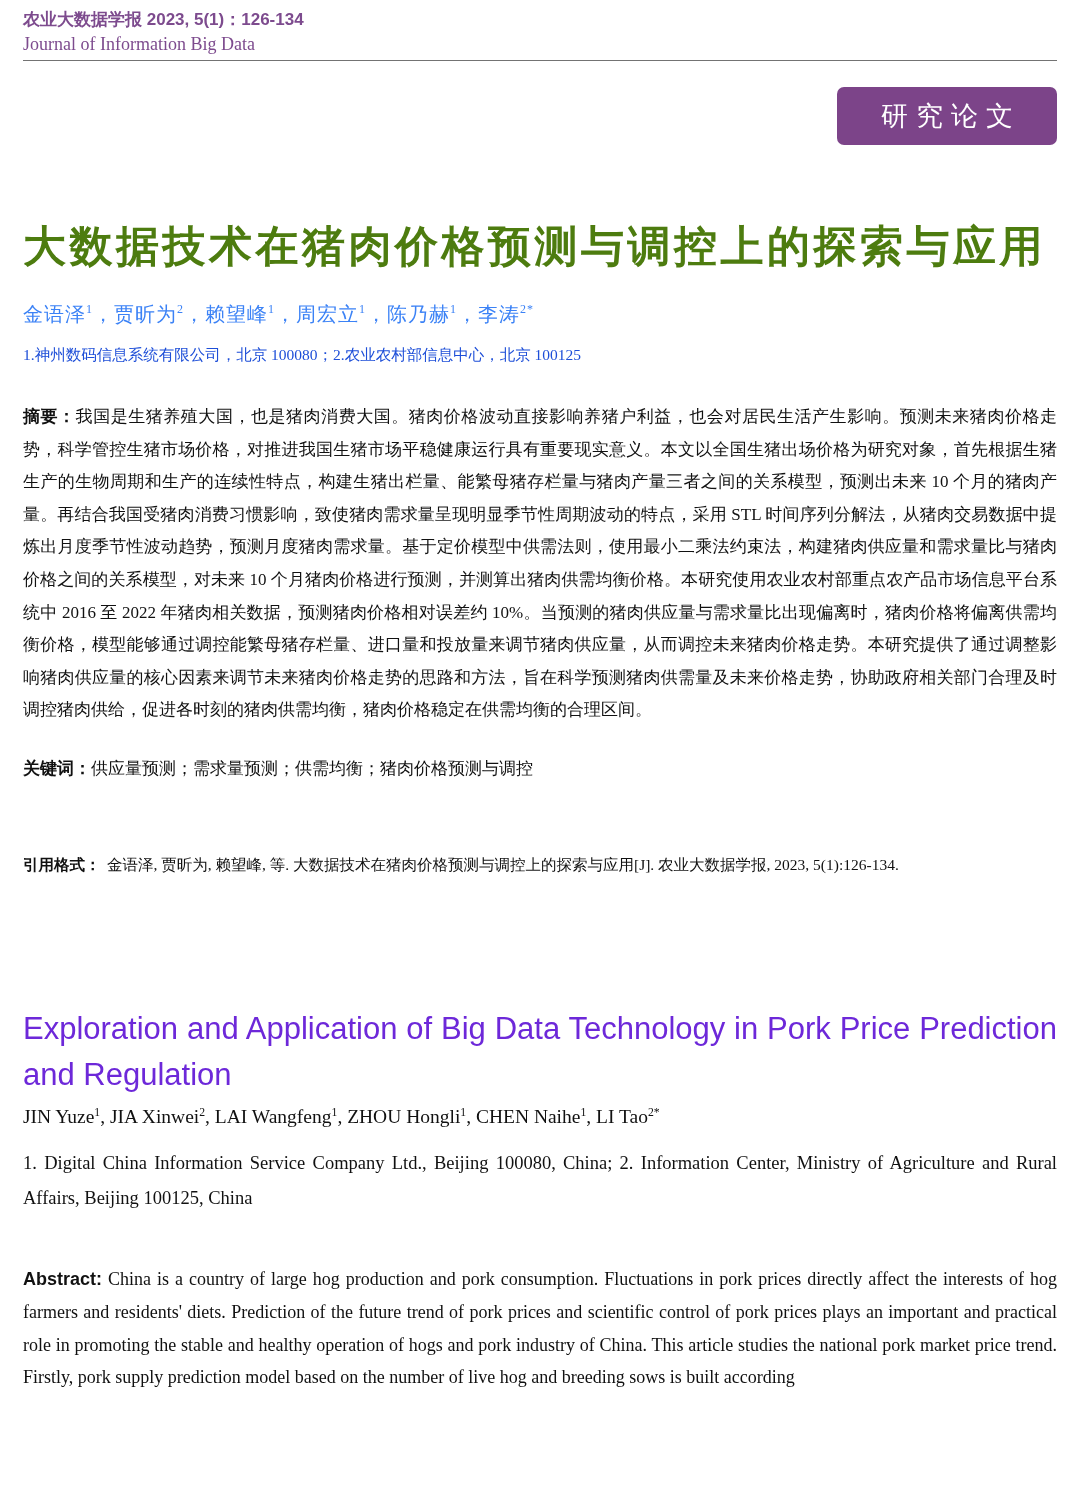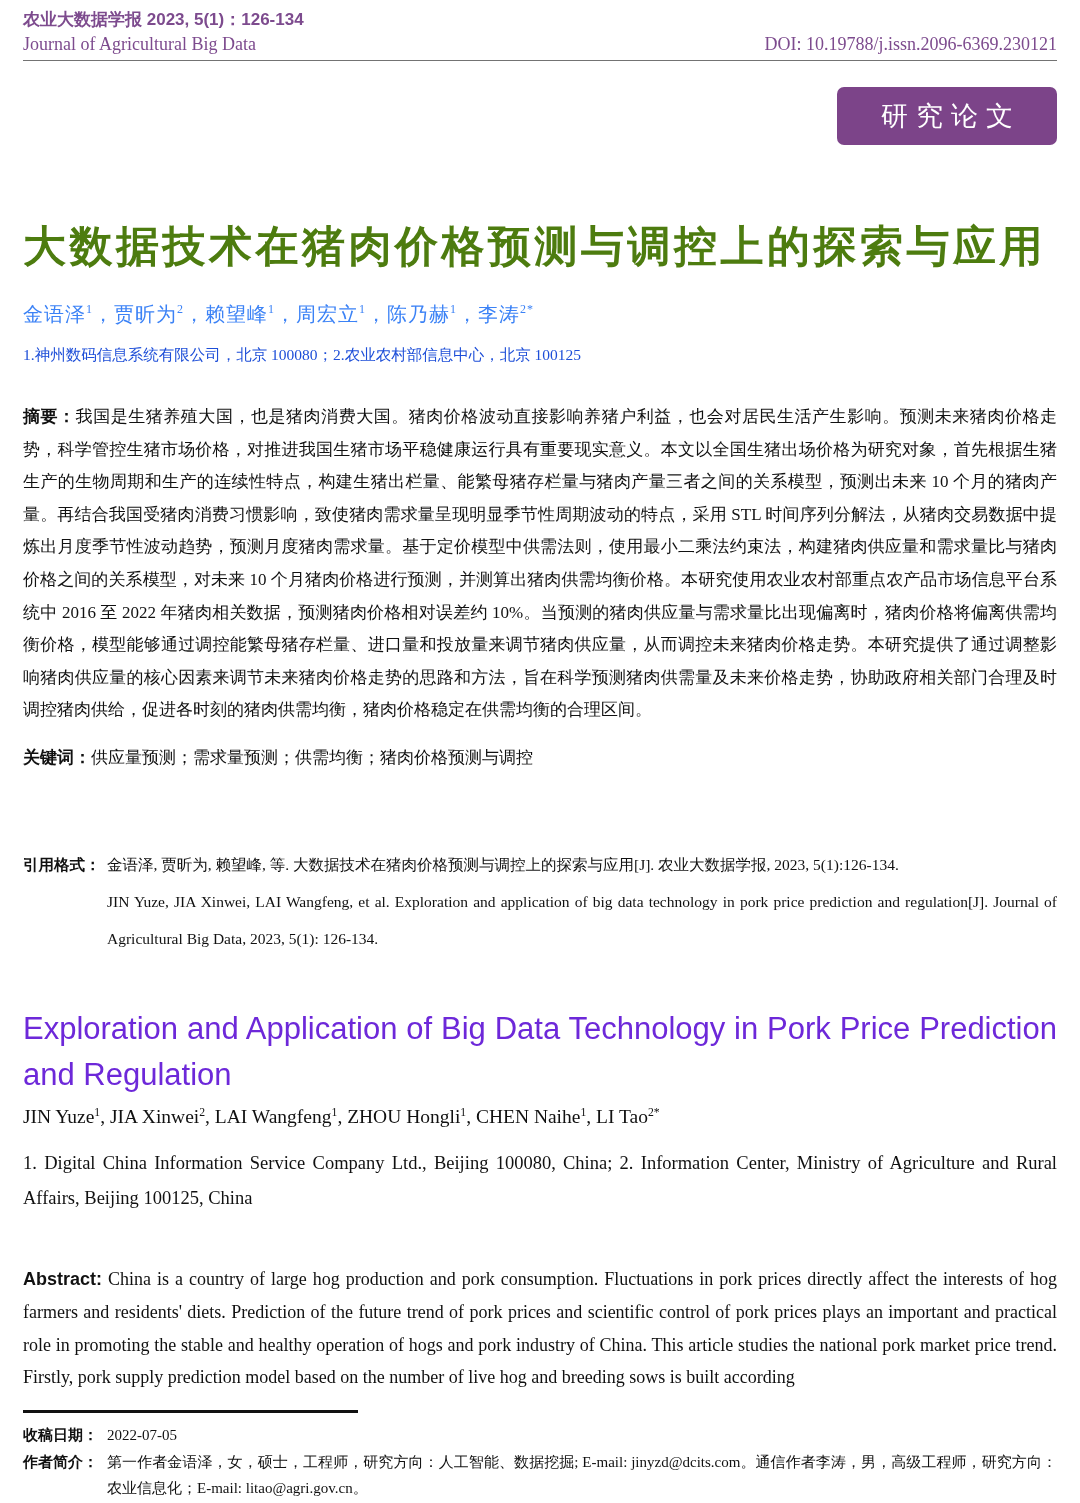--- a/index.html
+++ b/index.html
@@ -60,21 +60,21 @@
 
   
   .abstract-zh {
     position: absolute; top: 401px; left: 23px; right: 23px;
     font-size: 17px; line-height: 32.6px;
     text-align: justify; text-justify: inter-ideograph;
   }
   .abstract-zh .lbl, .kw .lbl {
     font-family: "Liberation Sans", sans-serif; font-weight: bold;
   }
-  .kw { margin-top: 15px; text-align: left; }
+  .kw { margin-top: 26px; text-align: left; }
 
   
   .citation {
     position: absolute; top: 846px; left: 23px; right: 23px;
     display: flex; font-size: 15.5px; line-height: 37px;
   }
   .citation .lbl {
     flex: 0 0 84px;
     font-family: "Liberation Sans", sans-serif; font-weight: bold;
   }
@@ -114,59 +114,46 @@
   .foot-row .body { flex: 1; text-align: justify; }
 </style>
 </head>
 <body>
 
 <div class="page">
 
   <div class="header">
     <div class="journal-zh">农业大数据学报 2023, 5(1)：126-134</div>
     <div class="header-row2">
-      <div class="journal-en">Journal of Agricultural Big Data</div>
-      <div class="doi">DOI: 10.19788/j.issn.2096-6369.230121</div>
+      <div class="journal-en">Journal of Information Big Data</div>
     </div>
   </div>
 
   <div class="badge">研究论文</div>
 
   <h1 class="title-zh">大数据技术在猪肉价格预测与调控上的探索与应用</h1>
 
   <div class="authors-zh"><span>金语泽<sup>1</sup></span>，<span>贾昕为<sup>2</sup></span>，<span>赖望峰<sup>1</sup></span>，<span>周宏立<sup>1</sup></span>，<span>陈乃赫<sup>1</sup></span>，<span>李涛<sup>2*</sup></span></div>
 
   <div class="affil-zh">1.神州数码信息系统有限公司，北京 100080；2.农业农村部信息中心，北京 100125</div>
 
   <div class="abstract-zh">
     <p><span class="lbl">摘要：</span><span>我国是生猪养殖大国，也是猪肉消费大国。猪肉价格波动直接影响养猪户利益，也会对居民生活产生影响。预测未来猪肉价格走势，科学管控生猪市场价格，对推进我国生猪市场平稳健康运行具有重要现实意义。本文以全国生猪出场价格为研究对象，首先根据生猪生产的生物周期和生产的连续性特点，构建生猪出栏量、能繁母猪存栏量与猪肉产量三者之间的关系模型，预测出未来 10 个月的猪肉产量。再结合我国受猪肉消费习惯影响，致使猪肉需求量呈现明显季节性周期波动的特点，采用 STL 时间序列分解法，从猪肉交易数据中提炼出月度季节性波动趋势，预测月度猪肉需求量。基于定价模型中供需法则，使用最小二乘法约束法，构建猪肉供应量和需求量比与猪肉价格之间的关系模型，对未来 10 个月猪肉价格进行预测，并测算出猪肉供需均衡价格。本研究使用农业农村部重点农产品市场信息平台系统中 2016 至 2022 年猪肉相关数据，预测猪肉价格相对误差约 10%。当预测的猪肉供应量与需求量比出现偏离时，猪肉价格将偏离供需均衡价格，模型能够通过调控能繁母猪存栏量、进口量和投放量来调节猪肉供应量，从而调控未来猪肉价格走势。本研究提供了通过调整影响猪肉供应量的核心因素来调节未来猪肉价格走势的思路和方法，旨在科学预测猪肉供需量及未来价格走势，协助政府相关部门合理及时调控猪肉供给，促进各时刻的猪肉供需均衡，猪肉价格稳定在供需均衡的合理区间。</span></p>
     <p class="kw"><span class="lbl">关键词：</span><span>供应量预测；需求量预测；供需均衡；猪肉价格预测与调控</span></p>
   </div>
 
   <div class="citation">
     <div class="lbl">引用格式：</div>
     <div class="body">
       <div>金语泽, 贾昕为, 赖望峰, 等. 大数据技术在猪肉价格预测与调控上的探索与应用[J]. 农业大数据学报, 2023, 5(1):126-134.</div>
-      <div>JIN Yuze, JIA Xinwei, LAI Wangfeng, et al. Exploration and application of big data technology in pork price prediction and regulation[J]. Journal of Agricultural Big Data, 2023, 5(1): 126-134.</div>
     </div>
   </div>
 
   <h2 class="title-en">Exploration and Application of Big Data Technology in Pork Price Prediction and Regulation</h2>
 
   <div class="authors-en"><span>JIN Yuze<sup>1</sup></span>, <span>JIA Xinwei<sup>2</sup></span>, <span>LAI Wangfeng<sup>1</sup></span>, <span>ZHOU Hongli<sup>1</sup></span>, <span>CHEN Naihe<sup>1</sup></span>, <span>LI Tao<sup>2*</sup></span></div>
 
   <div class="affil-en">1. Digital China Information Service Company Ltd., Beijing 100080, China; 2. Information Center, Ministry of Agriculture and Rural Affairs, Beijing 100125, China</div>
 
   <div class="abstract-en"><span class="lbl">Abstract:</span> <span>China is a country of large hog production and pork consumption. Fluctuations in pork prices directly affect the interests of hog farmers and residents' diets. Prediction of the future trend of pork prices and scientific control of pork prices plays an important and practical role in promoting the stable and healthy operation of hogs and pork industry of China. This article studies the national pork market price trend. Firstly, pork supply prediction model based on the number of live hog and breeding sows is built according</span></div>
 
-  <div class="footer">
-    <div class="footer-rule"></div>
-    <div class="foot-row">
-      <div class="lbl">收稿日期：</div>
-      <div class="body">2022-07-05</div>
-    </div>
-    <div class="foot-row">
-      <div class="lbl">作者简介：</div>
-      <div class="body">第一作者金语泽，女，硕士，工程师，研究方向：人工智能、数据挖掘; E-mail: jinyzd@dcits.com。通信作者李涛，男，高级工程师，研究方向：农业信息化；E-mail: litao@agri.gov.cn。</div>
-    </div>
-  </div>
 
 </div>
 
 </body></html>

